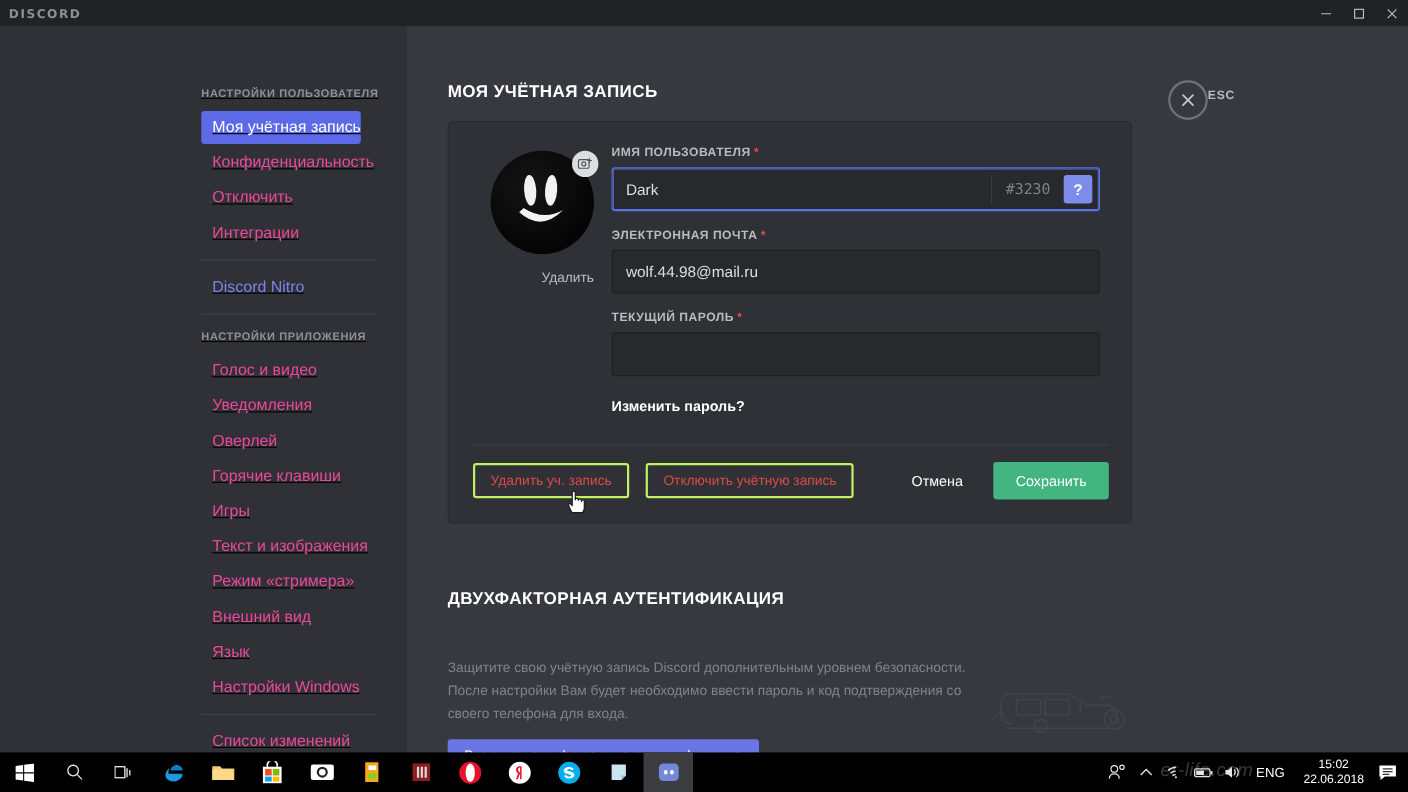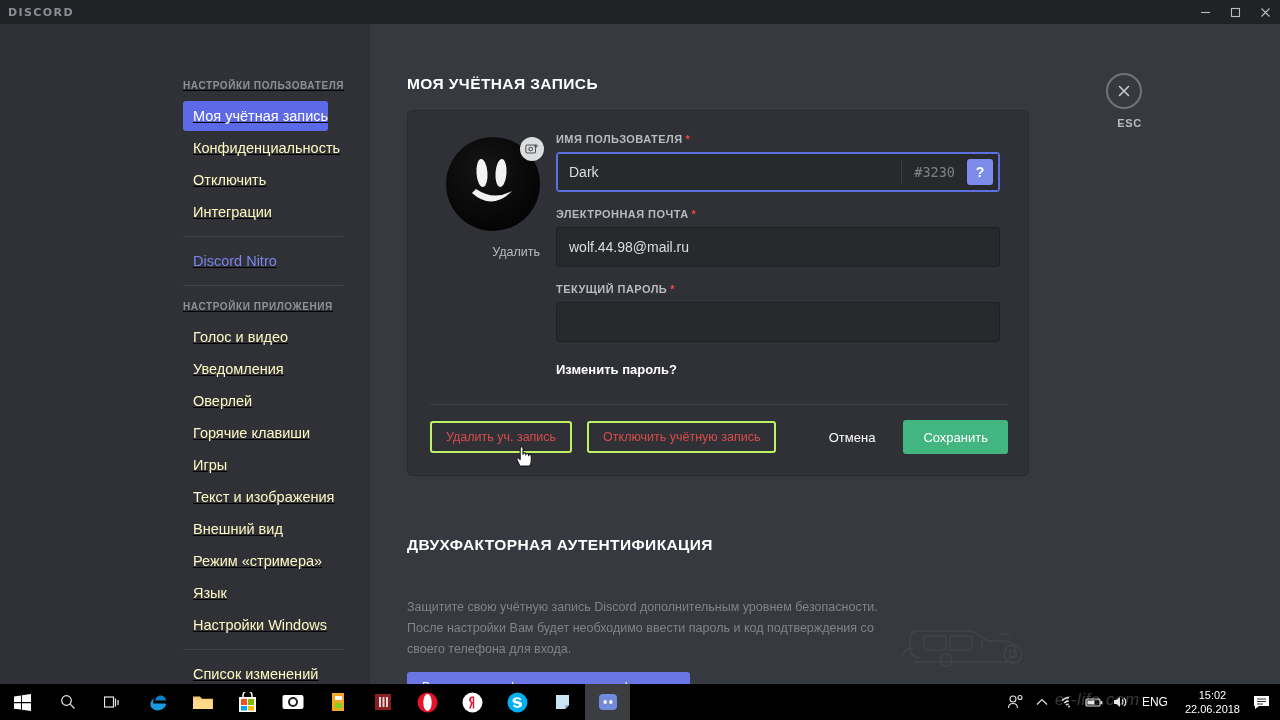--- a/index.html
+++ b/index.html
@@ -34,35 +34,35 @@
     position: absolute; top: 24px; left: 0; width: 370px; height: 696px;
     background: #2f3136; padding-left: 183px; padding-top: 50px; text-decoration: underline;
   }
   .side-head {
     color: #8e9297; font-size: 10px; font-weight: bold; letter-spacing: 0.6px;
     text-transform: uppercase; padding: 6px 10px 6px 0; margin-bottom: 4px;
   }
   .side-item {
     height: 30px; width: 145px; display: flex; align-items: center;
     padding: 0 10px; margin-bottom: 2px;
-    border-radius: 3px; color: #fef9c3; font-size: 14.5px; white-space: nowrap;
+    border-radius: 3px; color: #ec4899; font-size: 14.5px; white-space: nowrap;
   }
   .side-item.active { background: #5c6ae8; color: #fff; }
   .side-item.nitro { color: #7c83eb; }
   .side-sep { width: 160px; height: 1px; background: #40444a; margin: 9px 0 9px 0; }
 
   
   .content { position: absolute; top: 24px; left: 370px; width: 910px; height: 696px; background: #36393f; }
   .page-title {
     position: absolute; left: 37px; top: 51px;
     color: #fff; font-size: 15.5px; font-weight: bold; letter-spacing: 0.4px;
   }
   .esc-wrap {
     position: absolute; left: 692px; top: 49px; width: 80px;
-    display: flex; flex-direction: column; align-items: flex-end;
+    display: flex; flex-direction: row; align-items: flex-start;
   }
   .esc-circle {
     width: 36px; height: 36px; border-radius: 50%;
     border: 2px solid #6f7479; display: flex; align-items: center; justify-content: center;
     color: #c6c9cd;
   }
   .esc-label { margin-top: 8px; color: #b9bbbe; font-size: 11px; font-weight: bold; letter-spacing: 0.7px; }
 
   
   .card {
@@ -228,24 +228,24 @@
     <div class="side-item">
       <span>Горячие клавиши</span>
     </div>
     <div class="side-item">
       <span>Игры</span>
     </div>
     <div class="side-item">
       <span>Текст и изображения</span>
     </div>
     <div class="side-item">
+      <span>Режим «стримера»</span>
+    </div>
+    <div class="side-item">
       <span>Внешний вид</span>
-    </div>
-    <div class="side-item">
-      <span>Режим «стримера»</span>
     </div>
     <div class="side-item">
       <span>Язык</span>
     </div>
     <div class="side-item">
       <span>Настройки Windows</span>
     </div>
 
     <div class="side-sep"></div>
 

